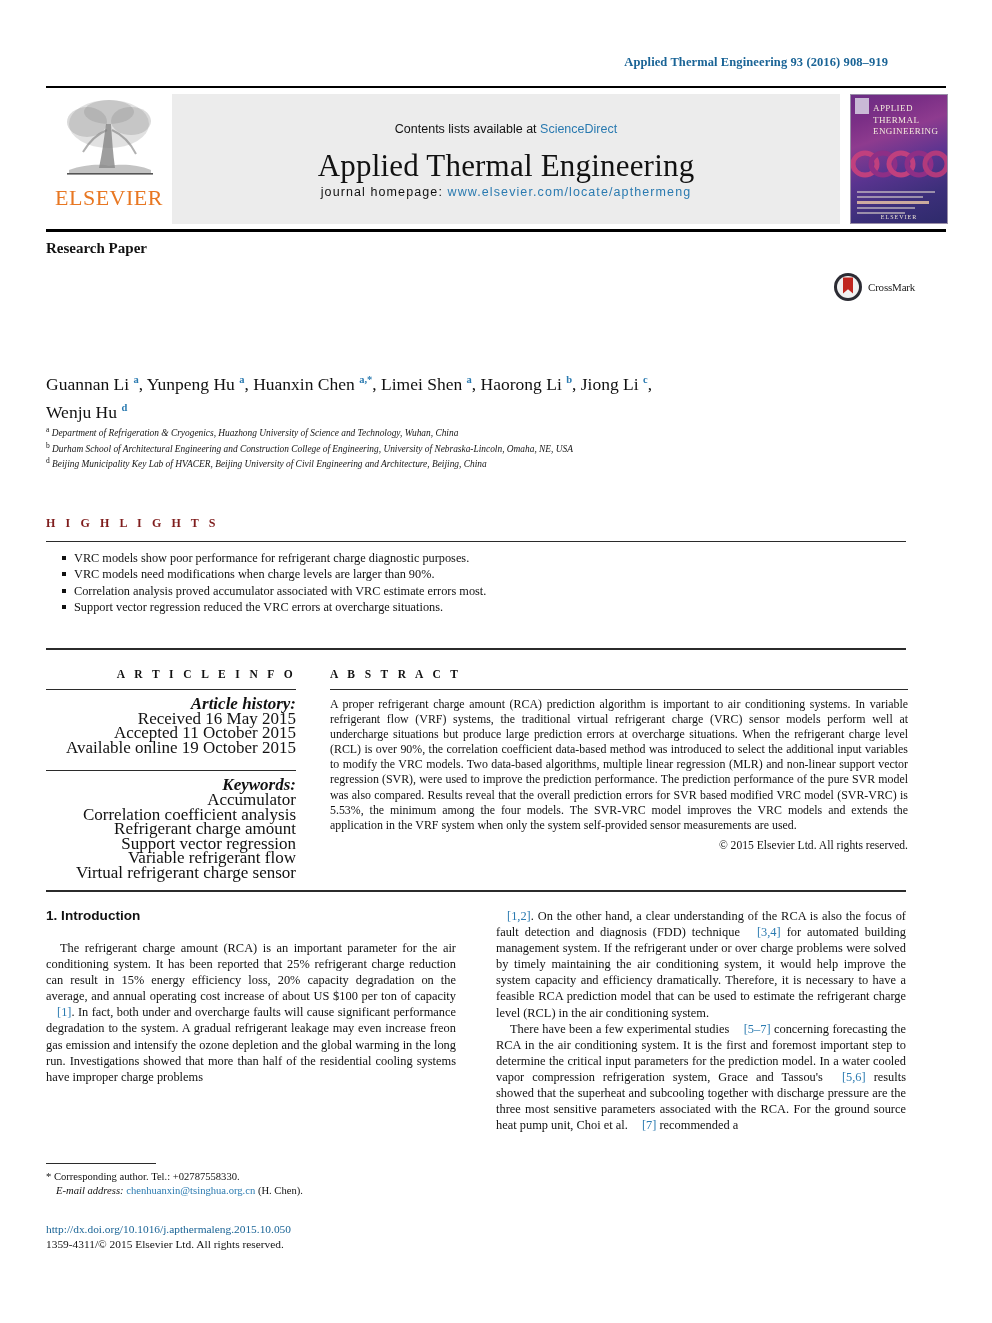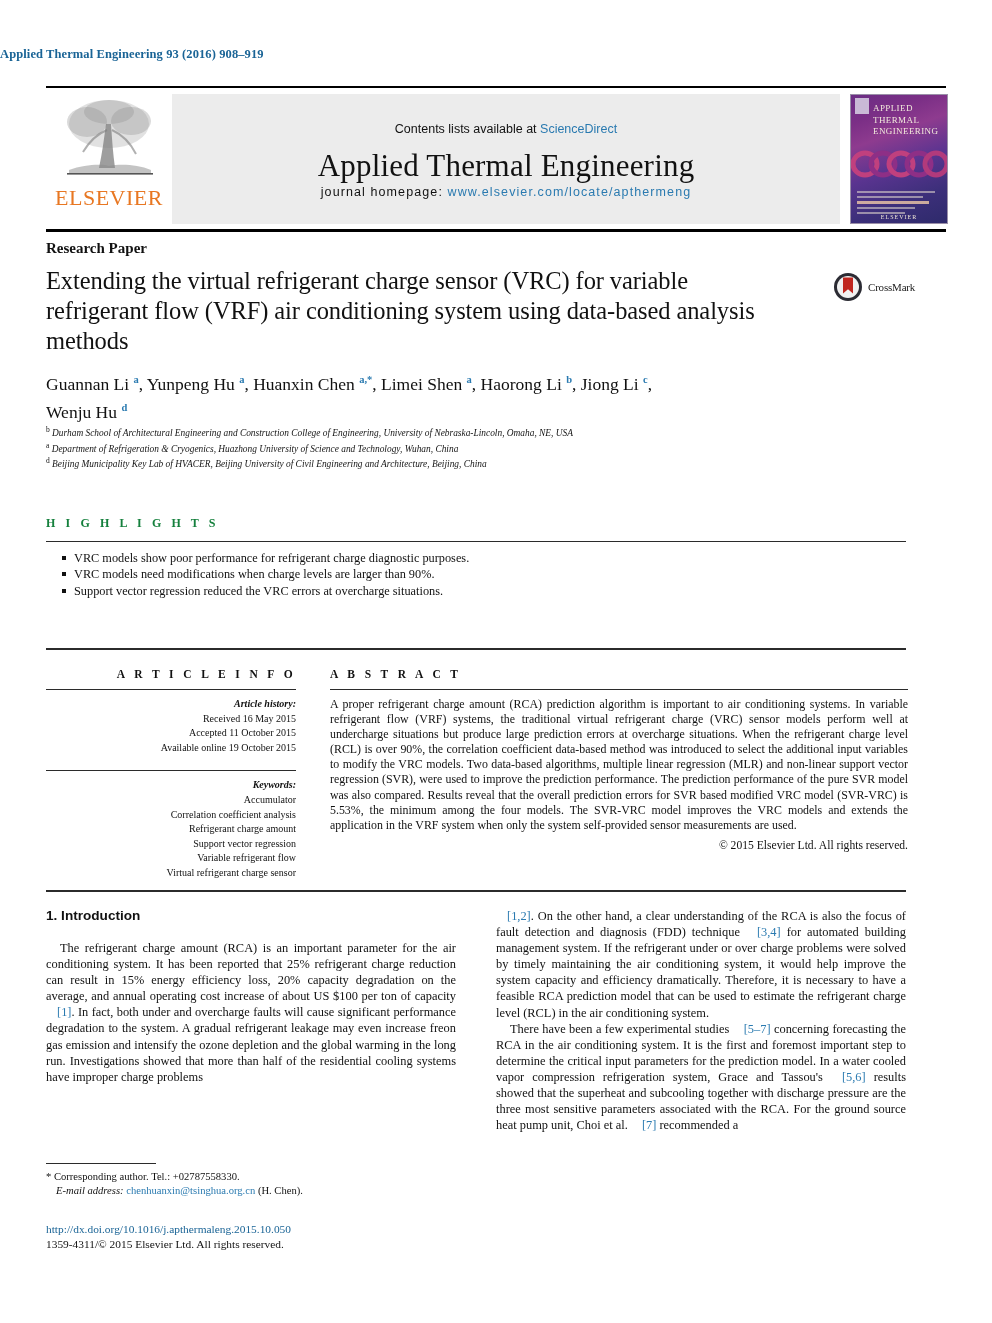--- a/index.html
+++ b/index.html
@@ -18,24 +18,24 @@
   .page {
     position: relative;
     width: 992px;
     height: 1323px;
     box-sizing: border-box;
   }
 
   
   .running-head {
     position: absolute;
-    top: 47px;
+    top: 55px;
     left: 0;
     width: 888px;
-    text-align: left;
+    text-align: right;
     font-size: 12.5px;
     font-weight: bold;
     color: #1a6496;
     letter-spacing: 0.1px;
   }
 
   
   .masthead {
     position: absolute;
     top: 86px;
@@ -220,21 +220,21 @@
 
   
   .sec-hl-title {
     position: absolute;
     top: 516px;
     left: 46px;
     font-family: "Liberation Serif", serif;
     font-size: 12px;
     font-weight: bold;
     letter-spacing: 3.6px;
-    color: #15803d;
+    color: #7f1d1d;
   }
   .hl-rule {
     position: absolute;
     top: 541px;
     left: 46px;
     width: 860px;
     height: 1px;
     background: #2b2b2b;
   }
   .highlights {
@@ -284,21 +284,21 @@
     font-family: "Liberation Serif", serif;
     font-size: 11.5px;
     font-weight: bold;
     letter-spacing: 3.4px;
     color: #111;
     margin-bottom: 9px;
   }
   .thin-rule { height: 1px; background: #2b2b2b; margin-bottom: 7px; }
   .info-block {
     font-family: "Liberation Serif", serif;
-    font-size: 10px;
+    font-size: 17px;
     line-height: 14.6px;
     color: #111;
   }
   .info-block .it { font-style: italic; font-weight: bold; }
   .info-gap { height: 15px; }
   .abstract-body {
     font-family: "Liberation Serif", serif;
     font-size: 11.9px;
     line-height: 15.1px;
     text-align: justify;
@@ -444,52 +444,52 @@
             <div class="w4"></div>
             <div class="w5"></div>
         </div>
         <div class="cv-brand">ELSEVIER</div>
       </div>
     </div>
   </div>
   <div class="masthead-rule"></div>
 
   <div class="article-type">Research Paper</div>
-  <h1 class="title" style="margin:0;font-weight:400">Extending the virtual refrigerant charge sensor (VRC) for variable refrigerant flow (VRF) air conditioning system using data-based analysis methods</h1>
 
   <div class="crossmark">
     <svg width="30" height="30" viewBox="0 0 30 30">
       <circle cx="15" cy="15" r="14" fill="#2b2b33"></circle>
       <circle cx="15" cy="15" r="11" fill="#f1f1f1"></circle>
       <path d="M10 5.5 h10 v16 l-5 -4.2 l-5 4.2 Z" fill="#c0261f"></path>
     </svg>
     <span class="cm-label">CrossMark</span>
   </div>
 
   <div class="authors">
     <div>
       Guannan Li <sup>a</sup>, Yunpeng Hu <sup>a</sup>, Huanxin Chen <sup>a,*</sup>, Limei Shen <sup>a</sup>, Haorong Li <sup>b</sup>, Jiong Li <sup>c</sup>,
     </div>
     <div>
       Wenju Hu <sup>d</sup>
     </div>
   </div>
 
   <div class="affiliations">
+    <div><sup>a</sup> <span>Department of Refrigeration &amp; Cryogenics, Huazhong University of Science and Technology, Wuhan, China</span></div>
     <div><sup>b</sup> <span>Durham School of Architectural Engineering and Construction College of Engineering, University of Nebraska-Lincoln, Omaha, NE, USA</span></div>
-    <div><sup>a</sup> <span>Department of Refrigeration &amp; Cryogenics, Huazhong University of Science and Technology, Wuhan, China</span></div>
     <div><sup>d</sup> <span>Beijing Municipality Key Lab of HVACER, Beijing University of Civil Engineering and Architecture, Beijing, China</span></div>
   </div>
 
   <div class="sec-hl-title">H I G H L I G H T S</div>
   <div class="hl-rule"></div>
   <div class="highlights">
     <ul>
       <li>VRC models show poor performance for refrigerant charge diagnostic purposes.</li>
       <li>VRC models need modifications when charge levels are larger than 90%.</li>
+      <li>Correlation analysis proved accumulator associated with VRC estimate errors most.</li>
       <li>Support vector regression reduced the VRC errors at overcharge situations.</li>
     </ul>
   </div>
   <div class="info-rule-top"></div>
 
   <div class="info-col">
     <div class="col-head">A R T I C L E    I N F O</div>
     <div class="thin-rule"></div>
     <div class="info-block">
       <div class="it">Article history:</div>

